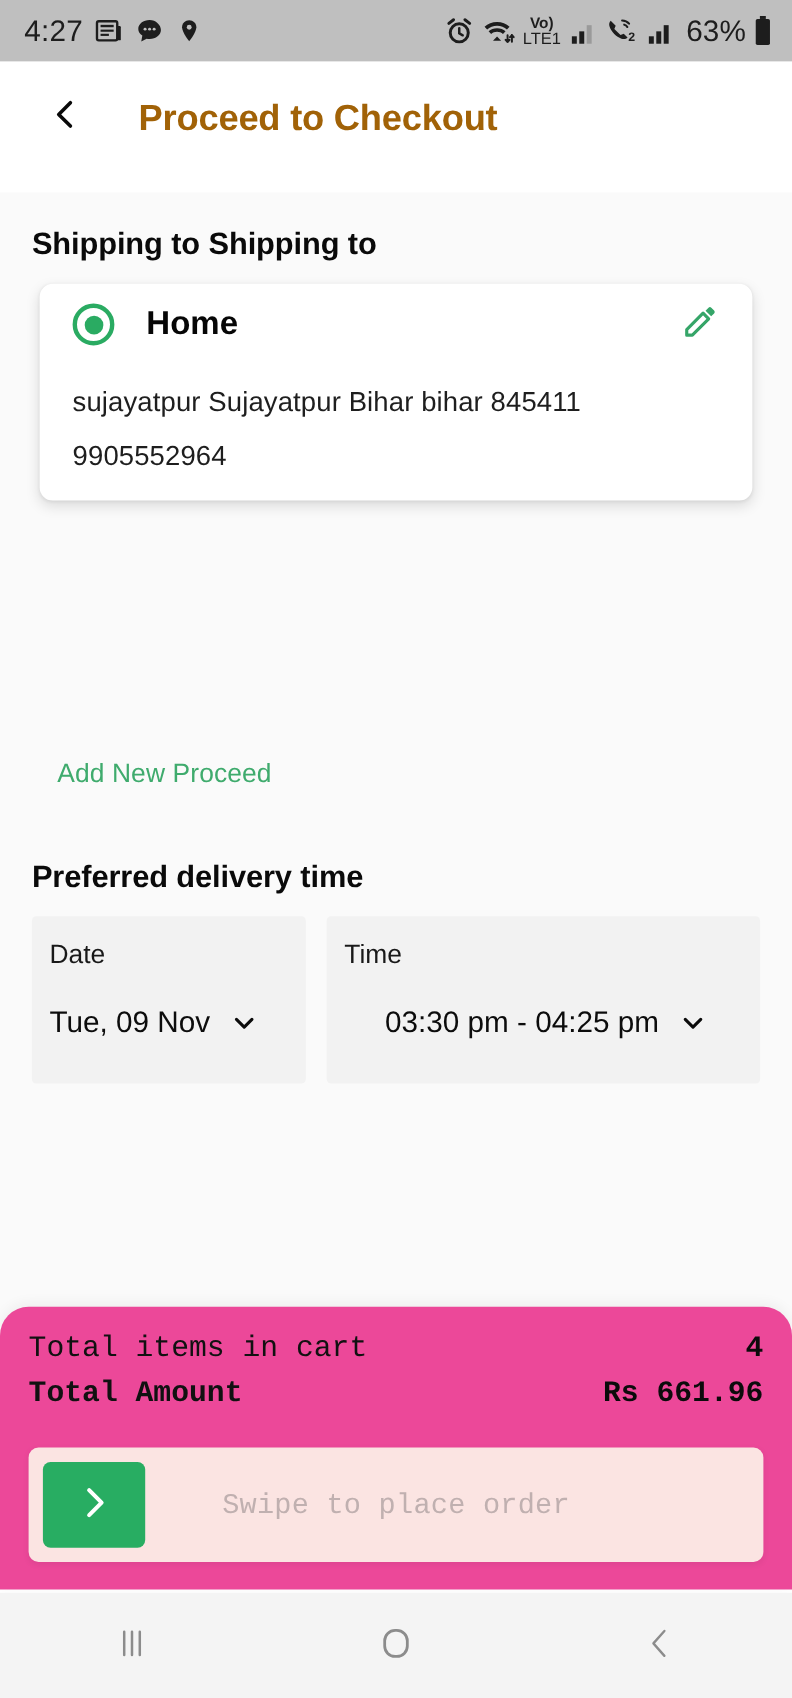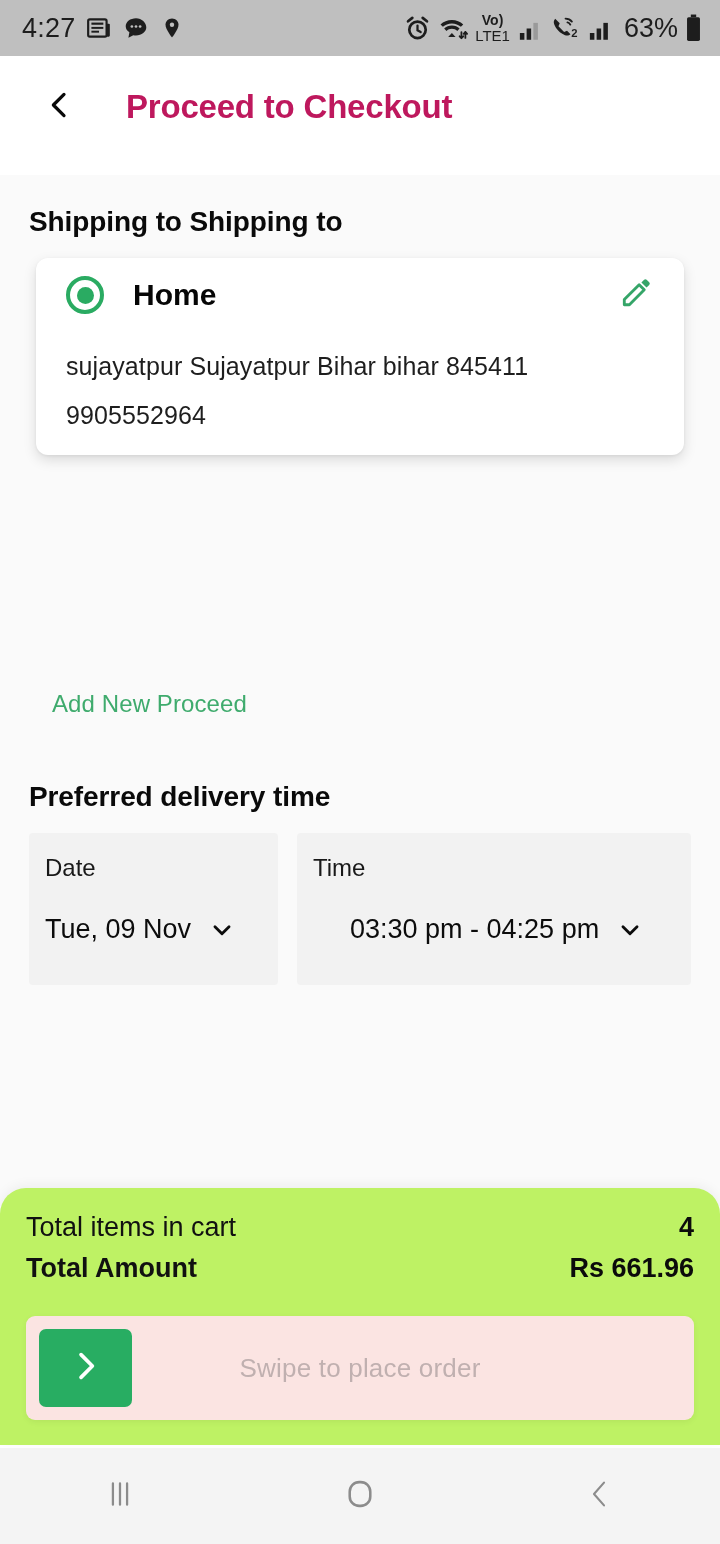--- a/index.html
+++ b/index.html
@@ -26,21 +26,21 @@
   .sb-batt-txt{ font-size:27px; margin-left:4px; }
   .ico{ display:inline-flex; align-items:center; justify-content:center; }
 
   
   .appbar{
     height:101px; width:720px; background:#ffffff;
     display:flex; align-items:center; padding-left:38px;
   }
   .back-btn{ width:42px; height:42px; display:flex; align-items:center; justify-content:center; }
   .appbar-title{
-    font-size:33px; font-weight:700; color:#be185d;
+    font-size:33px; font-weight:700; color:#a16207;
     margin-left:46px; letter-spacing:-.2px;text-align:center;
   }
 
   
   .content{
     position:absolute; top:175px; left:0; width:720px; height:1031px;
     background:#fafafa;
   }
   .section-title{
     font-size:28px; font-weight:700; color:#0a0a0a;
@@ -84,22 +84,23 @@
   .dt-cap{ position:absolute; left:16px; top:21px; font-size:24px; color:#191919; }
   .dt-val-wrap{ position:absolute; bottom:40px; display:flex; align-items:center; }
   .dt-box.date .dt-val-wrap{ left:16px; }
   .dt-box.time .dt-val-wrap{ left:53px; }
   .dt-val{ font-size:27px; font-weight:500; color:#0c0c0c; }
   .caret{ margin-left:18px; display:flex; }
 
   
   .bottom-panel{
     position:absolute; left:0; top:1188px; width:720px; height:257px;
-    background:#bef264; border-radius:26px 26px 0 0;
+    background:#ec4899; border-radius:26px 26px 0 0;
     box-shadow:0 -3px 12px rgba(0,0,0,.05);
+    font-family:Liberation Mono, monospace;
   }
   .total-row{
     position:absolute; left:26px; width:668px;
     display:flex; align-items:baseline; justify-content:space-between;
   }
   .total-row.r1{ top:24px; }
   .total-row.r2{ top:65px; }
   .tl-label{ font-size:27px; font-weight:500; color:#111111; }
   .tl-val{ font-size:27px; font-weight:700; color:#0b0b0b; }
   .tl-label.bold{ font-weight:700; }

